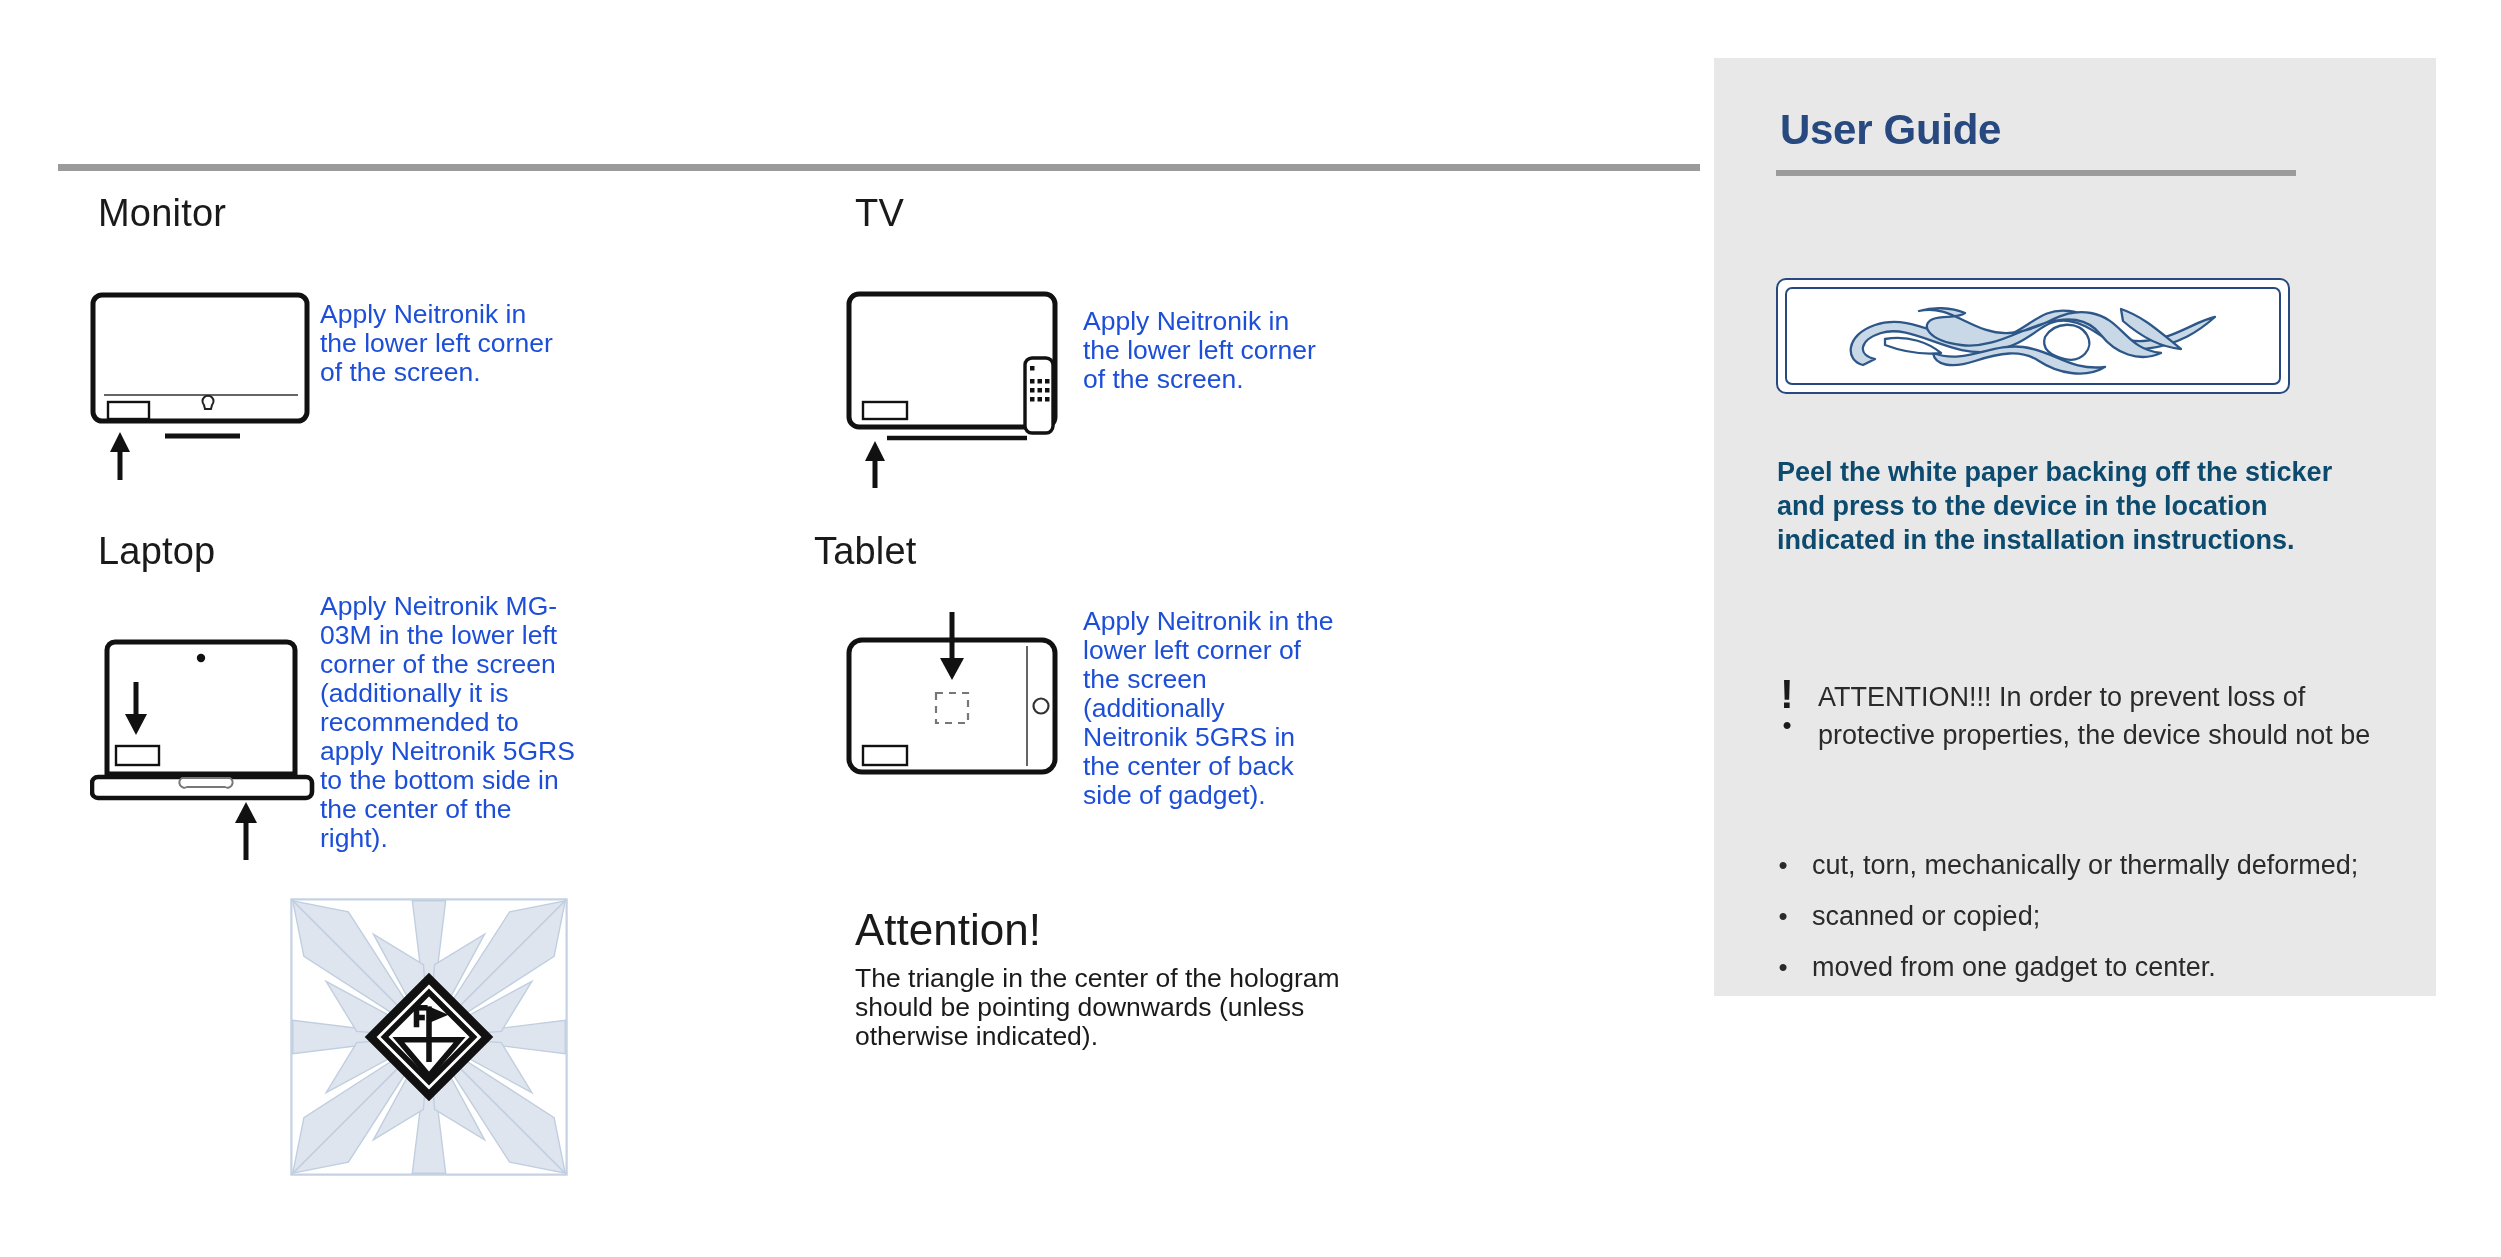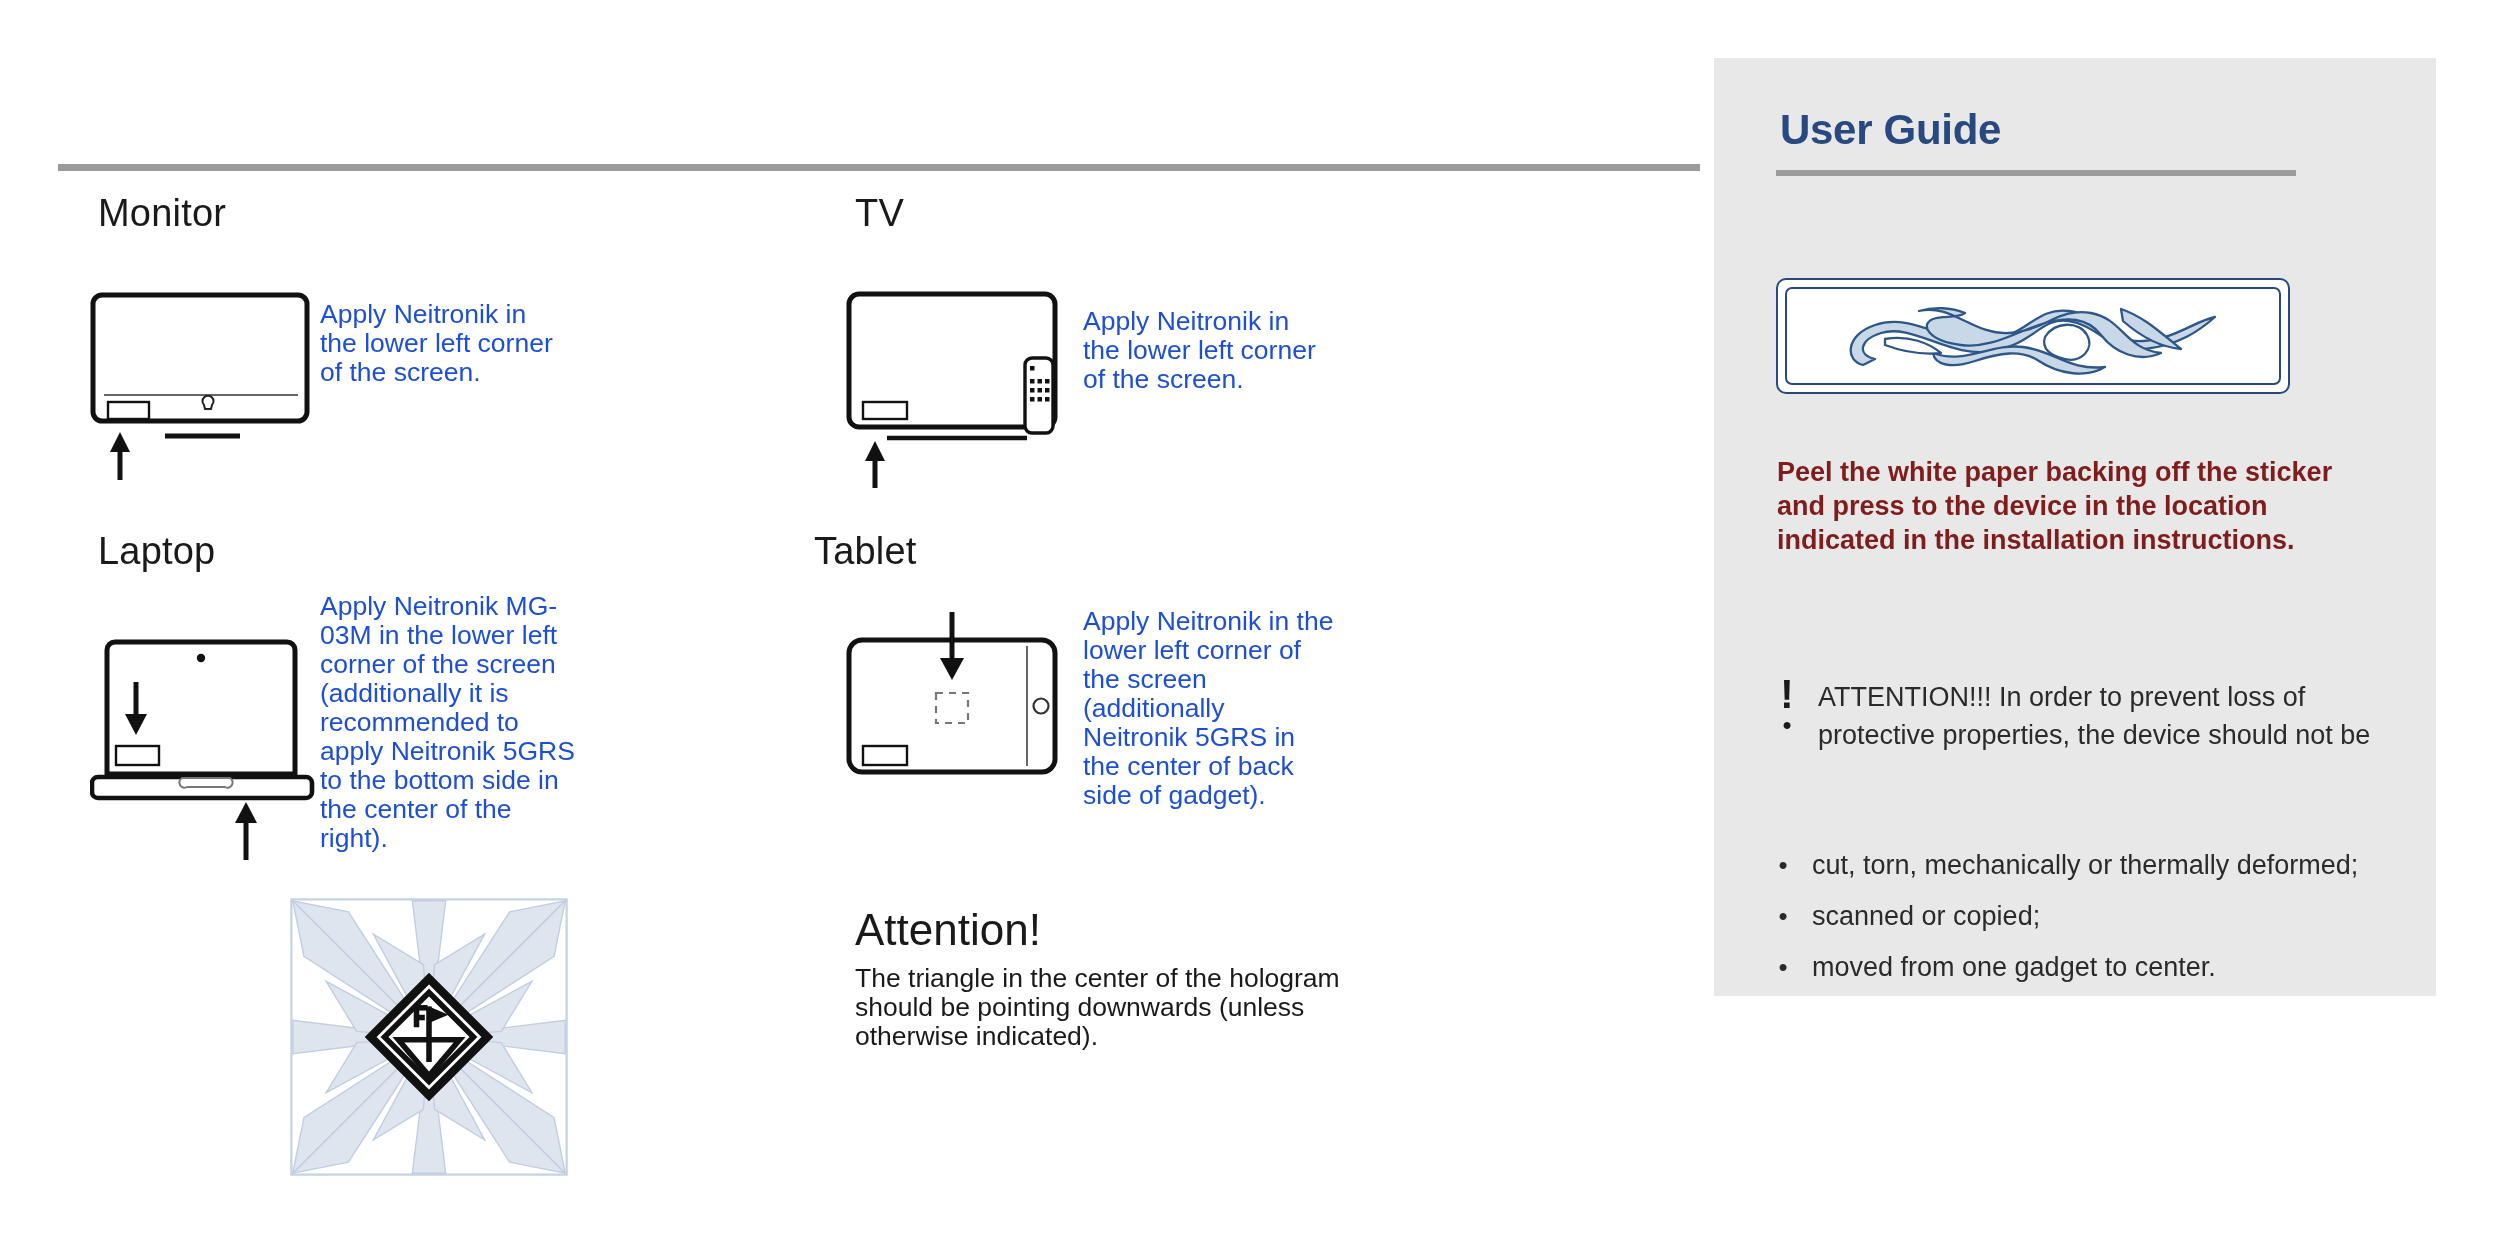--- a/index.html
+++ b/index.html
@@ -113,21 +113,21 @@
   }
   #sticker-inner svg { display: block; }
 
   #peel-text {
     position: absolute;
     left: 63px; top: 397px;
     width: 578px;
     font-size: 27px;
     line-height: 34px;
     font-weight: bold;
-    color: #7f1d1d;
+    color: #0c4a6e;
   }
 
   #attention-note {
     position: absolute;
     left: 62px; top: 620px;
     width: 600px;
     display: flex;
     gap: 20px;
   }
   #attention-marker {

